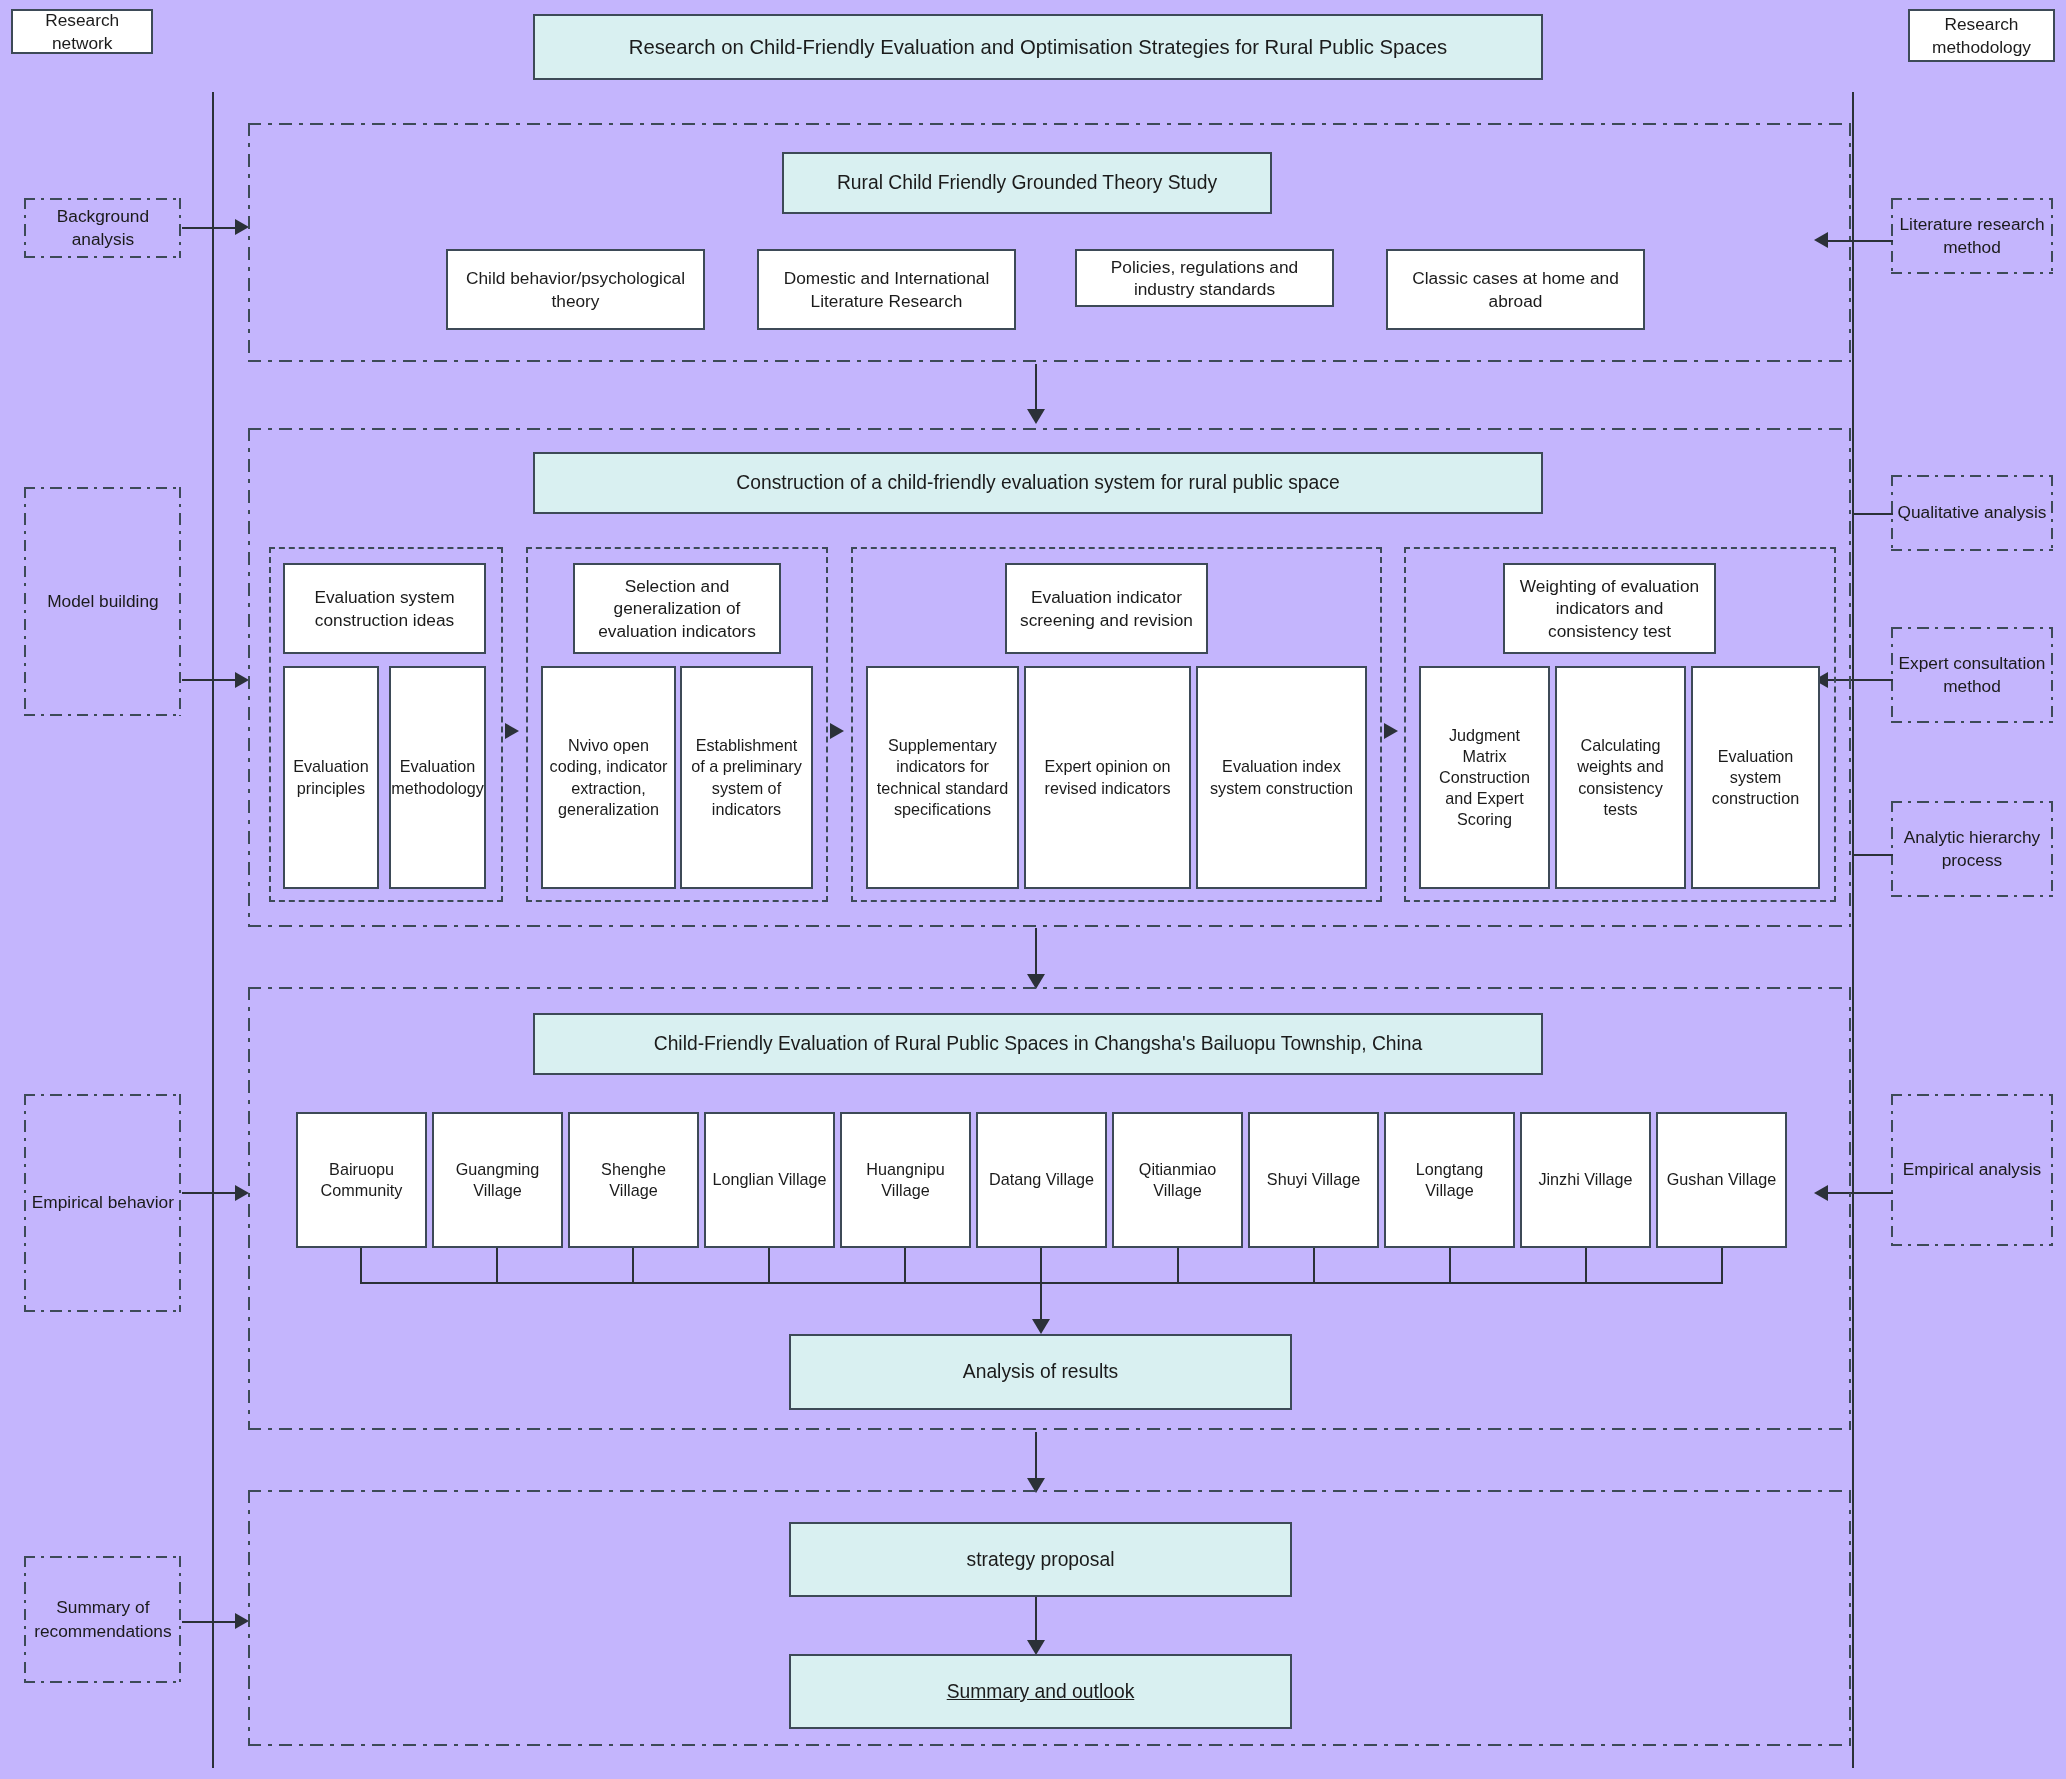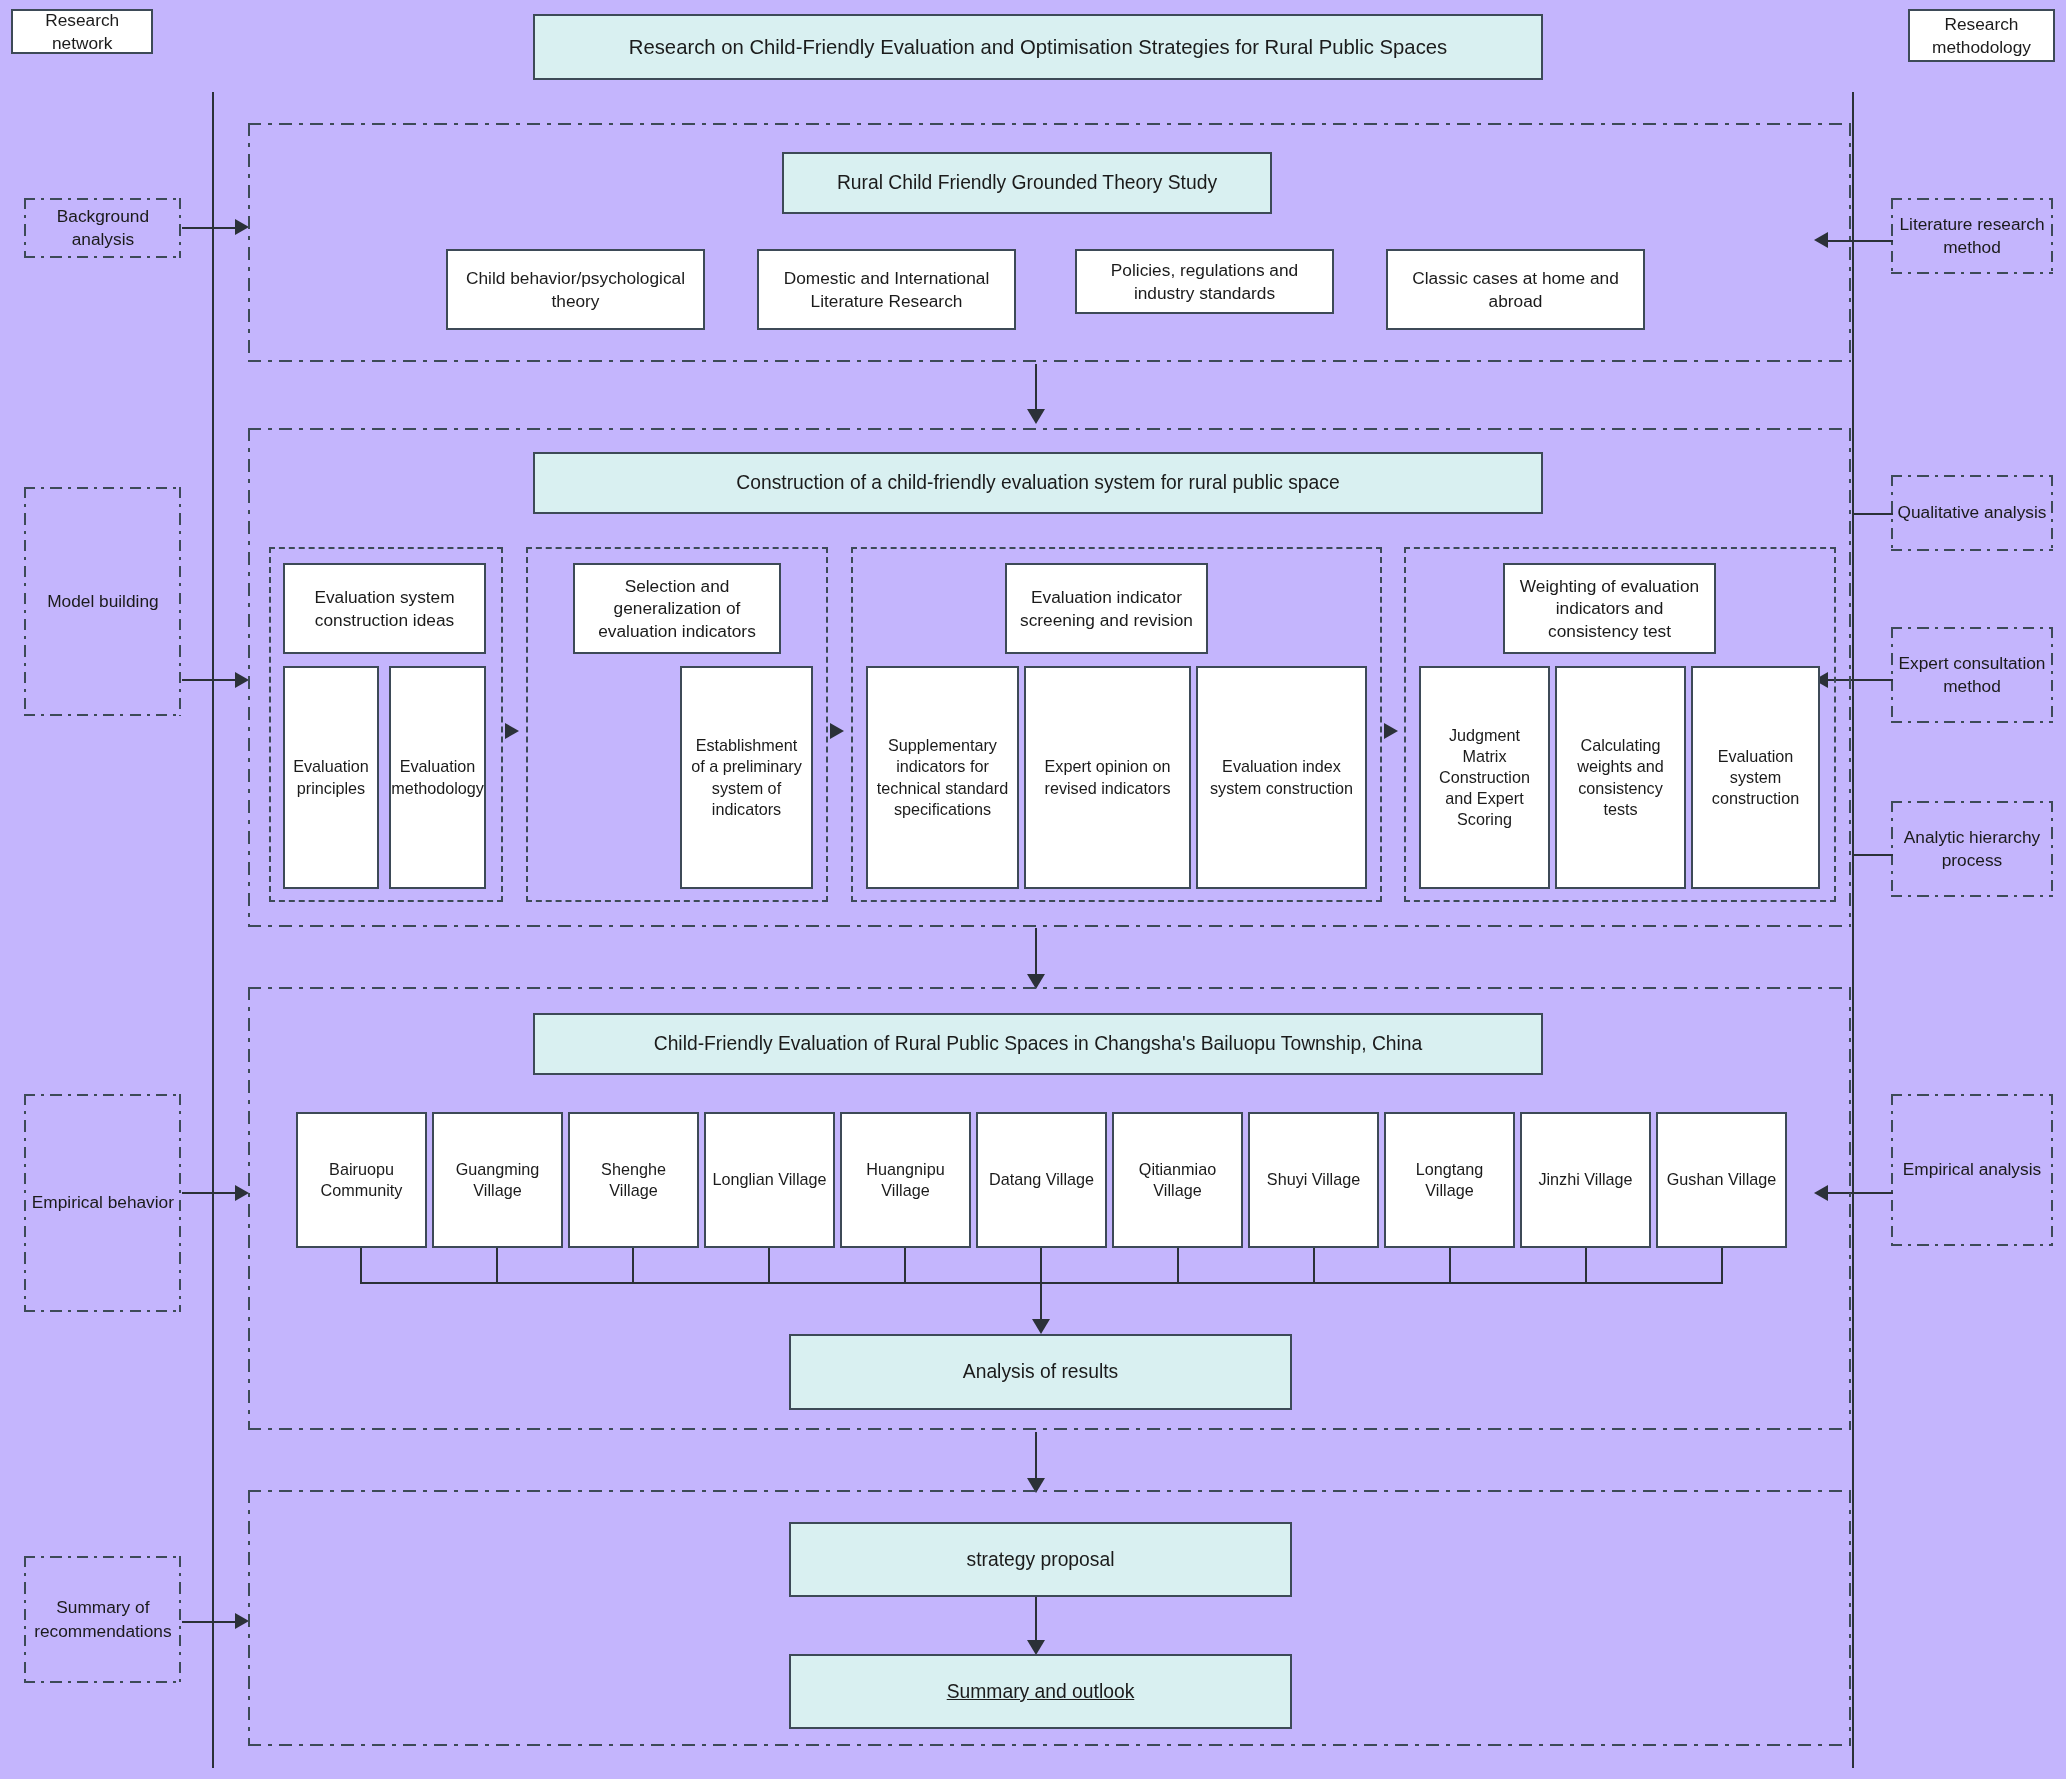--- a/index.html
+++ b/index.html
@@ -191,21 +191,21 @@
   <div class="abs bluebox fs-section" style="left:782px;top:152px;width:490px;height:62px;">
     <span>Rural Child Friendly Grounded Theory Study</span>
   </div>
 
   <div class="abs solidbox fs-node" style="left:446px;top:249px;width:259px;height:81px;">
     <span>Child behavior/psychological theory</span>
   </div>
   <div class="abs solidbox fs-node" style="left:757px;top:249px;width:259px;height:81px;justify-content:flex-end;">
     <span>Domestic and International Literature Research</span>
   </div>
-  <div class="abs solidbox fs-node" style="left:1075px;top:249px;width:259px;height:65px;">
+  <div class="abs solidbox fs-node" style="left:1075px;top:249px;width:259px;height:58px;">
     <span>Policies, regulations and industry standards</span>
   </div>
   <div class="abs solidbox fs-node" style="left:1386px;top:249px;width:259px;height:81px;">
     <span>Classic cases at home and abroad</span>
   </div>
 
   <div class="line vline" style="left:1035px;top:364px;height:51px;"></div>
   <div class="arrowdown" style="left:1027px;top:409px;"></div>
 
   <div class="abs dashdot" style="left:246px;top:426px;width:1607px;height:503px;"></div>
@@ -223,20 +223,23 @@
   </div>
   <div class="abs solidbox fs-small" style="left:389px;top:666px;width:97px;height:223px;">
     <span>Evaluation methodology</span>
   </div>
 
   <div class="arrowright" style="left:505px;top:723px;"></div>
 
   <div class="abs dashbox" style="left:526px;top:547px;width:302px;height:355px;"></div>
   <div class="abs solidbox fs-node" style="left:573px;top:563px;width:208px;height:91px;">
     <span>Selection and generalization of evaluation indicators</span>
+  </div>
+  <div class="abs solidbox fs-small" style="left:541px;top:666px;width:135px;height:223px;">
+    <span>Nvivo open coding, indicator extraction, generalization</span>
   </div>
   <div class="abs solidbox fs-small" style="left:680px;top:666px;width:133px;height:223px;">
     <span>Establishment of a preliminary system of indicators</span>
   </div>
 
   <div class="arrowright" style="left:830px;top:723px;"></div>
 
   <div class="abs dashbox" style="left:851px;top:547px;width:531px;height:355px;"></div>
   <div class="abs solidbox fs-node" style="left:1005px;top:563px;width:203px;height:91px;">
     <span>Evaluation indicator screening and revision</span>

